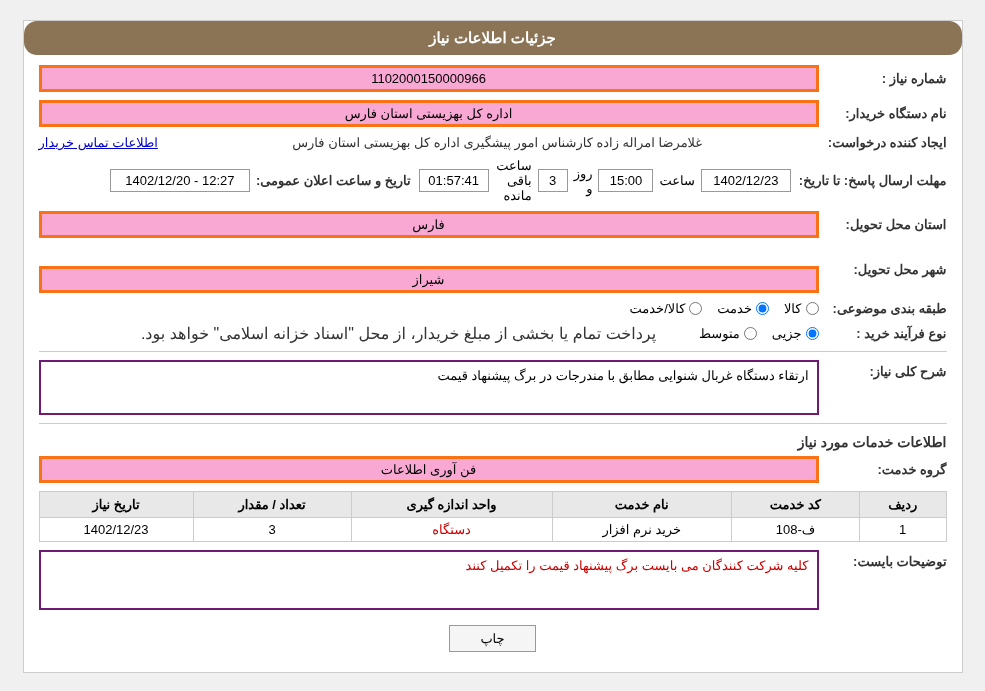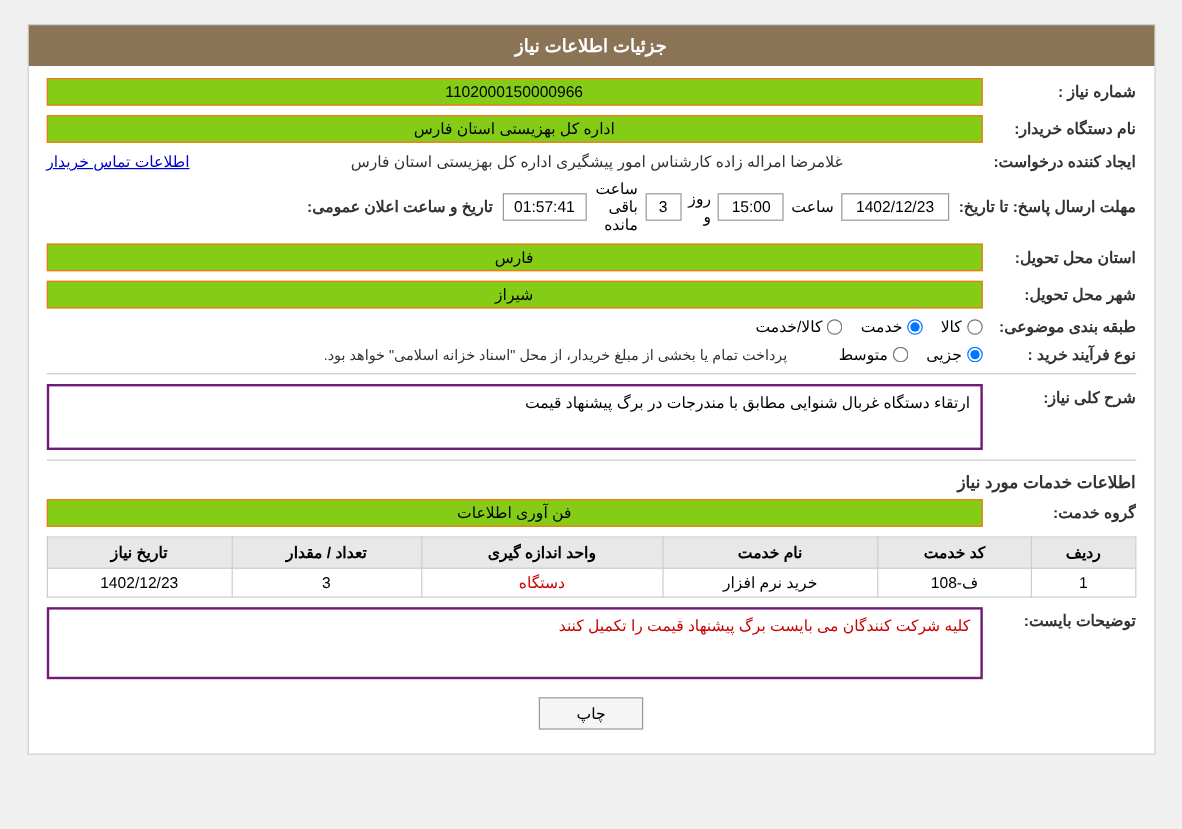--- a/index.html
+++ b/index.html
@@ -16,40 +16,41 @@
       max-width: 940px;
       margin: 0 auto;
     }
     .header {
       background: #8B7355;
       color: #fff;
       text-align: center;
       padding: 8px 18px;
       font-size: 15px;
       font-weight: bold;
+      border-radius: 13px;
     }
     .content {
       padding: 10px 15px;
     }
     .row {
       display: flex;
       align-items: center;
       margin-bottom: 8px;
       gap: 8px;
     }
     .label {
       color: #333;
       font-weight: bold;
       white-space: nowrap;
       min-width: 120px;
       text-align: right;
     }
     .value-box {
-      border: 1px solid #f97316;
-      background: #84cc16;
+      border: 3px solid #f97316;
+      background: #f9a8d4;
       padding: 3px 8px;
       min-height: 22px;
       flex: 1;
       text-align: center;
     }
     .value-box.number {
       direction: ltr;
       text-align: center;
     }
     .link-blue {
@@ -174,31 +175,32 @@
         <div class="small-box" style="min-width:90px;">1402/12/23</div>
         <span>ساعت</span>
         <div class="small-box" style="min-width:55px;">15:00</div>
         <span>روز و</span>
         <div class="small-box" style="min-width:30px;">3</div>
         <span>ساعت باقی مانده</span>
         <div class="small-box" style="min-width:70px; direction:ltr;">01:57:41</div>
       </div>
       <div style="flex:1; display:flex; align-items:center; gap:6px;">
         <span class="label" style="min-width:150px;">تاریخ و ساعت اعلان عمومی:</span>
+        <div class="small-box" style="min-width:140px; direction:ltr;">1402/12/20 - 12:27</div>
       </div>
     </div>
 
     <div class="row">
       <span class="label">استان محل تحویل:</span>
       <div class="value-box" style="flex:2;">فارس</div>
     </div>
 
     <div class="row">
       <span class="label">شهر محل تحویل:</span>
-      <div class="value-box" style="flex:2;">شیراز</div>
+      <div class="value-box" style="flex:2;margin-top:20px;">شیراز</div>
     </div>
 
     <div class="row">
       <span class="label">طبقه بندی موضوعی:</span>
       <div class="radio-group">
         <div class="radio-item">
           <input type="radio" name="tabaqe" style="">
           <span>کالا</span>
         </div>
         <div class="radio-item">
@@ -217,21 +219,21 @@
       <div class="radio-group" style="flex:0.5;">
         <div class="radio-item">
           <input type="radio" name="nooe" checked="" style="">
           <span>جزیی</span>
         </div>
         <div class="radio-item">
           <input type="radio" name="nooe" style="">
           <span>متوسط</span>
         </div>
       </div>
-      <span style="flex:2; color:#333; font-size:12px;">پرداخت تمام یا بخشی از مبلغ خریدار، از محل "اسناد خزانه اسلامی" خواهد بود.</span>
+      <span style="flex:2; color:#333; font-size:16px;">پرداخت تمام یا بخشی از مبلغ خریدار، از محل "اسناد خزانه اسلامی" خواهد بود.</span>
     </div>
 
     <div class="divider"></div>
 
     <div class="row" style="align-items:flex-start;">
       <span class="label" style="padding-top:4px;">شرح کلی نیاز:</span>
       <div class="textarea-box">ارتقاء دستگاه غربال شنوایی مطابق با مندرجات در برگ پیشنهاد قیمت</div>
     </div>
 
     <div class="divider"></div>

